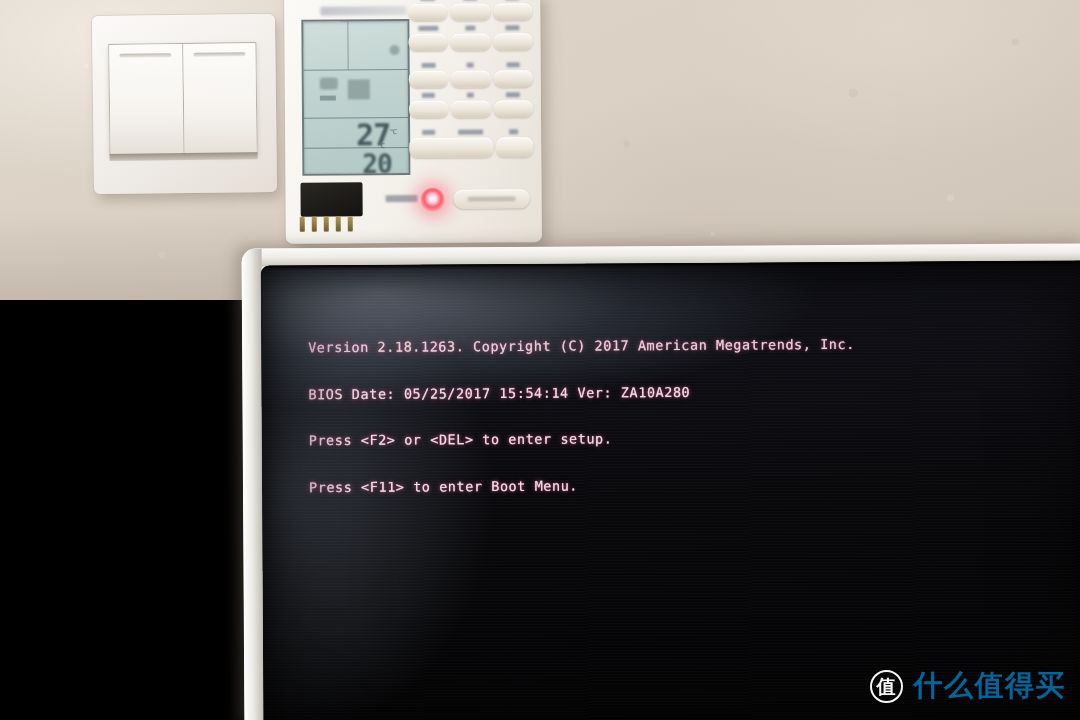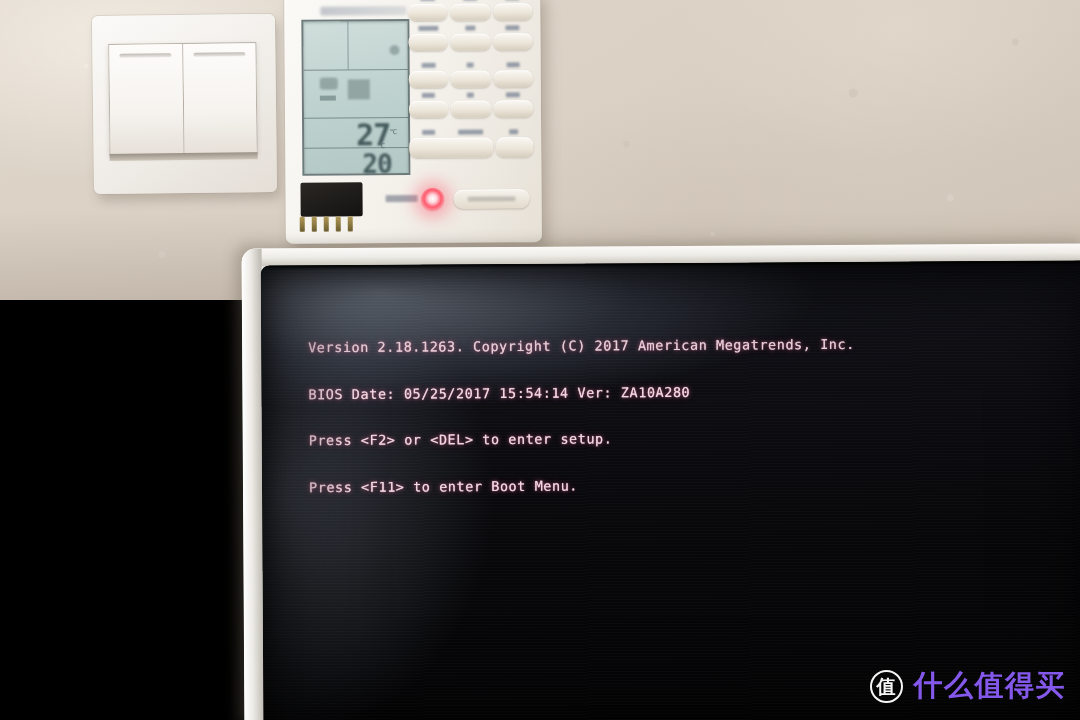--- a/index.html
+++ b/index.html
@@ -208,21 +208,21 @@
     opacity:.96;
   }
   .wm-logo {
     width:33px; height:33px; border-radius:50%;
     border:2.5px solid #fff; color:#fff;
     display:flex; align-items:center; justify-content:center;
     font-size:19px; font-weight:bold; line-height:1;
     font-family:"DejaVu Sans", sans-serif;
   }
   .wm-text {
-    color:#8b5cf6; font-size:29px; font-weight:bold; letter-spacing:1.5px;
+    color:#0369a1; font-size:29px; font-weight:bold; letter-spacing:1.5px;
     font-family:"DejaVu Sans", sans-serif;
   }
 </style>
 </head>
 <body>
 
 <div id="scene">
 
   <div class="wall">
     <div class="wall-noise"></div>

